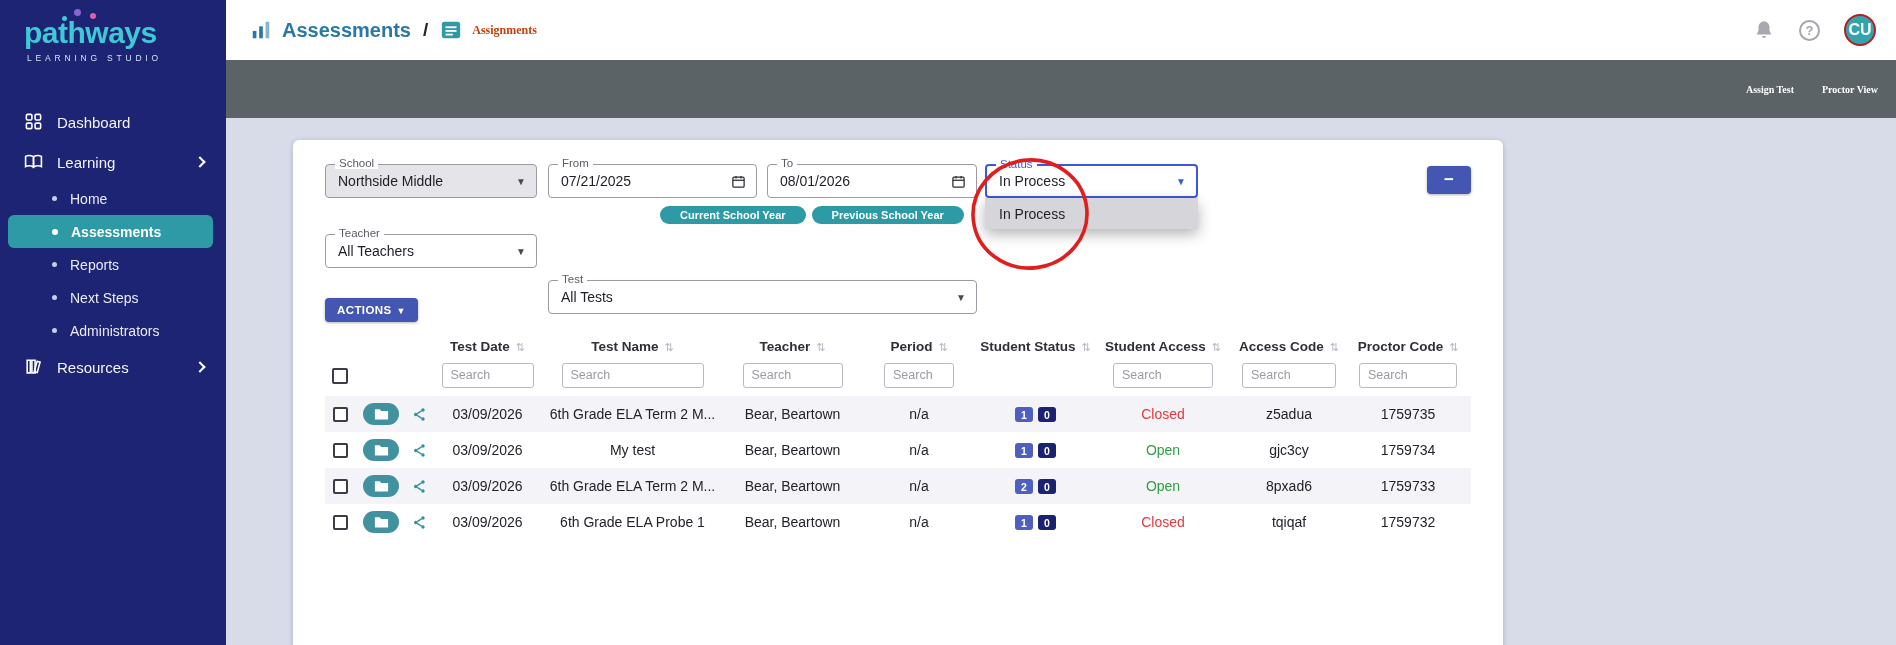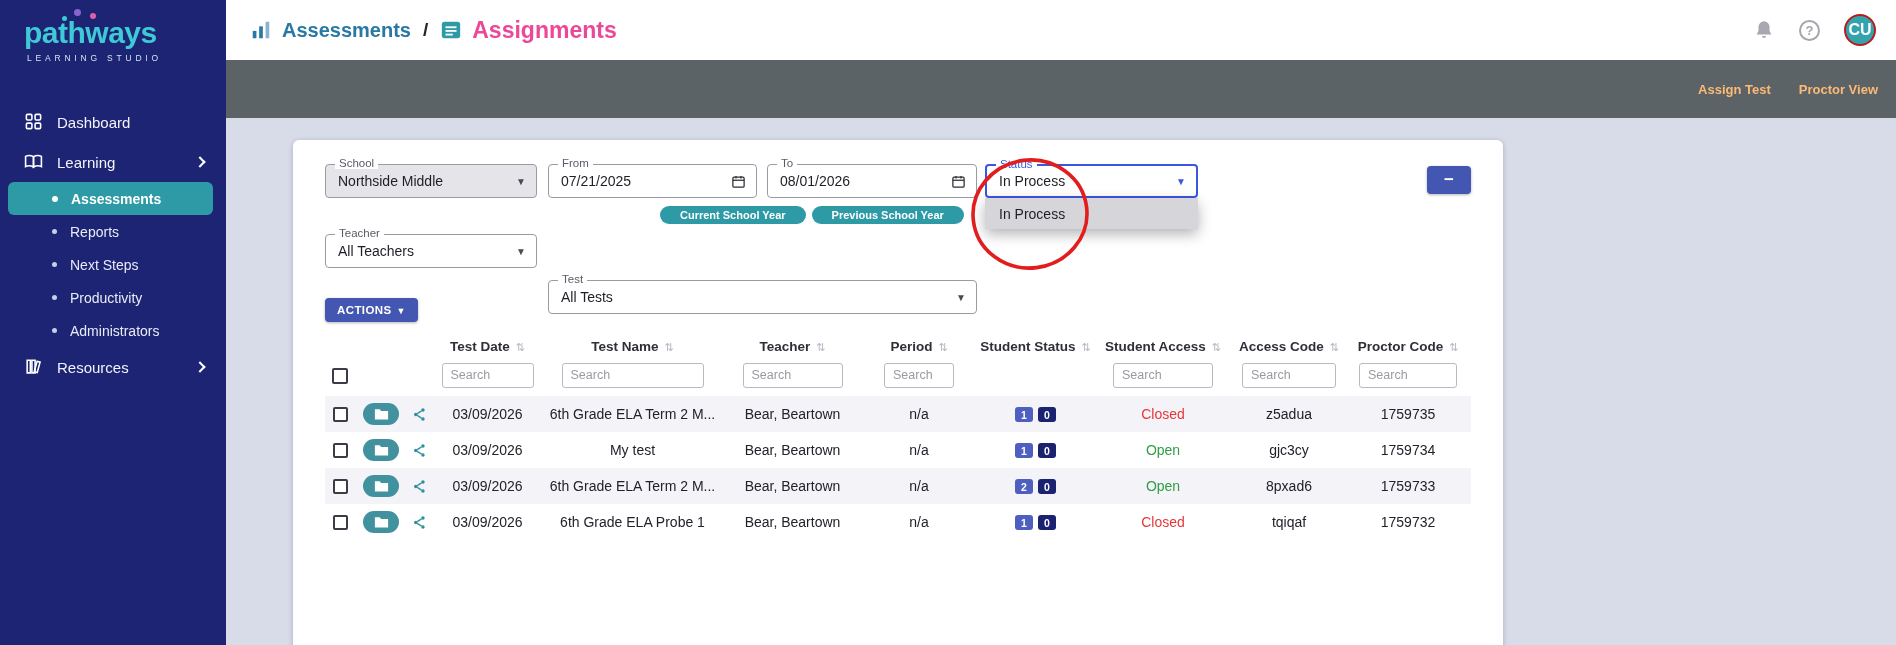--- a/index.html
+++ b/index.html
@@ -33,28 +33,28 @@
   .subitem.active .bullet { background: #fff; width: 6px; height: 6px; }
 
   
   .main { flex: 1; display: flex; flex-direction: column; height: 645px; }
 
   .topbar { height: 60px; background: #ffffff; display: flex; align-items: center; padding: 0 20px 0 24px; }
   .breadcrumb { display: flex; align-items: center; gap: 10px; }
   .bc-icon { display: inline-flex; }
   .bc-link { color: #2878a3; font-weight: 700; font-size: 20px; }
   .bc-sep { color: #23252d; font-weight: 700; font-size: 19px; margin: 0 2px; }
-  .bc-current { color: #ec4899; font-weight: 700; font-size: 23px; }
+  .bc-current { color: #c2410c; font-weight: 700; font-size: 12px; font-family: Liberation Serif, serif; }
   .topbar-right { margin-left: auto; display: flex; align-items: center; gap: 24px; }
   .icon-btn { background: none; border: none; cursor: pointer; display: inline-flex; align-items: center; justify-content: center; }
   .help-circle { width: 21px; height: 21px; border: 2px solid #a6a6ad; border-radius: 50%; color: #a6a6ad; font-size: 13px; font-weight: 700; display: flex; align-items: center; justify-content: center; }
   .avatar { width: 32px; height: 32px; border-radius: 50%; background: #35a3ae; border: 2px solid #b91c1c; color: #fff; font-size: 16px; font-weight: 700; display: flex; align-items: center; justify-content: center; cursor: pointer; }
 
   .graybar { height: 58px; background: #5c6367; display: flex; align-items: center; justify-content: flex-end; gap: 28px; padding-right: 18px; }
-  .graybar-link { color: #fdba74; font-weight: 700; font-size: 13px; cursor: pointer; }
+  .graybar-link { color: #ffffff; font-weight: 700; font-size: 10px; cursor: pointer; font-family: Liberation Serif, serif; }
 
   .content { flex: 1; background: #d8dbe8; padding-top: 22px; overflow: hidden; }
   .card { margin-left: 67px; width: 1210px; background: #fff; border-radius: 6px; box-shadow: 0 1px 5px rgba(40,45,80,.25); padding-bottom: 130px; position: relative; }
 
   
   .filterzone { position: relative; height: 150px; }
   .field { position: absolute; height: 34px; border: 1px solid #9a9aa5; border-radius: 4px; background: #fff; display: flex; align-items: center; padding: 0 10px 0 12px; font-size: 14px; color: #1e1e26; cursor: pointer; }
   .field .flabel { position: absolute; top: -8px; left: 9px; background: #fff; padding: 0 4px; font-size: 11.5px; color: #5b5b66; font-weight: 400; }
   .field .fvalue { flex: 1; white-space: nowrap; overflow: hidden; }
   .field .caret { font-size: 10px; color: #4a4a55; margin-left: 6px; }
@@ -142,35 +142,35 @@
               <path d="M2 5.5C5 4 8.5 4 12 6v13c-3.5-2-7-2-10-.5z"></path>
               <path d="M22 5.5C19 4 15.5 4 12 6v13c3.5-2 7-2 10-.5z"></path>
             </svg>
         </span>
         <span>Learning</span>
         <span class="chev right"></span>
       </div>
 
 
       <div class="subnav">
+        <div class="subitem">
+          <span class="bullet"></span>
+          <span>Home</span>
+        </div>
         <div class="subitem active">
           <span class="bullet"></span>
           <span>Assessments</span>
         </div>
         <div class="subitem">
           <span class="bullet"></span>
           <span>Reports</span>
         </div>
         <div class="subitem">
           <span class="bullet"></span>
           <span>Next Steps</span>
-        </div>
-        <div class="subitem">
-          <span class="bullet"></span>
-          <span>Productivity</span>
         </div>
         <div class="subitem">
           <span class="bullet"></span>
           <span>Administrators</span>
         </div>
       </div>
 
       <div class="nav-item">
         <span class="nav-icon">
           <svg width="19" height="19" viewBox="0 0 24 24" fill="none" stroke="#fff" stroke-width="2">

